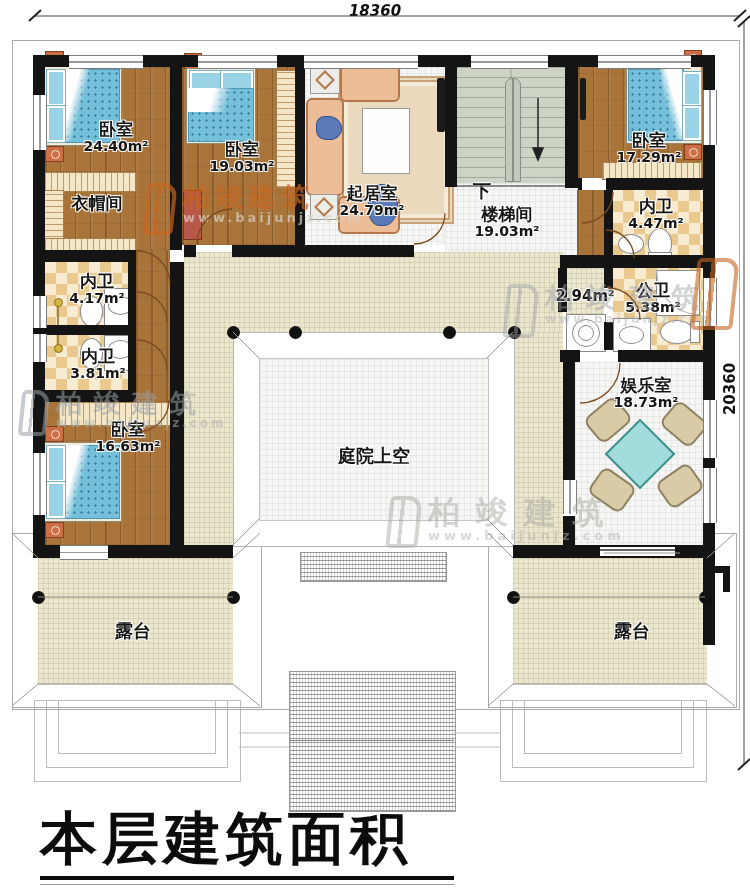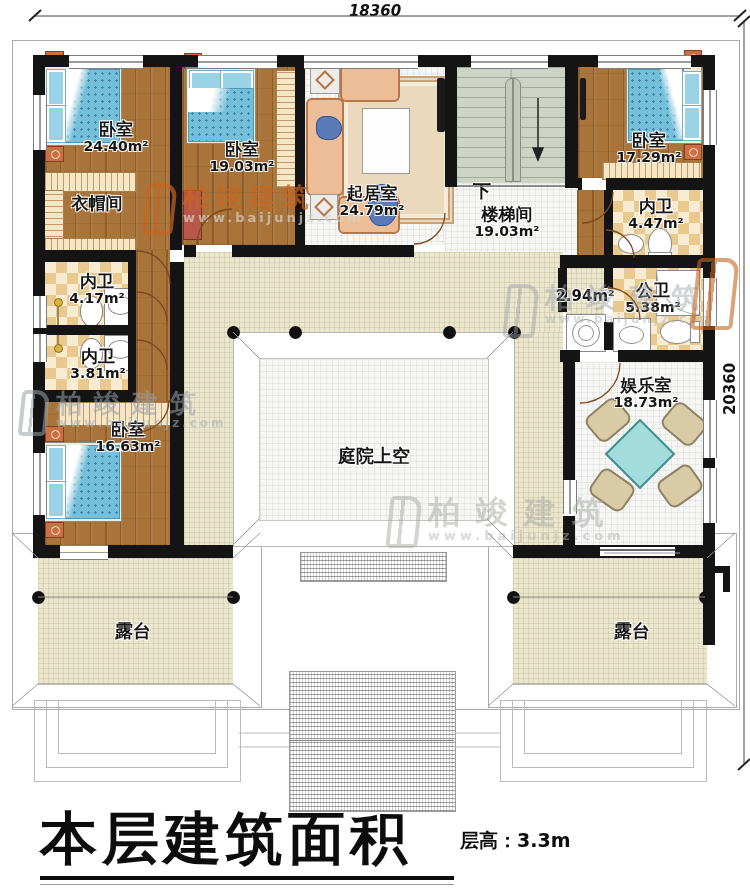--- a/index.html
+++ b/index.html
@@ -399,16 +399,15 @@
       <g stroke-width="2" stroke="#222">
         <path d="M29,21 l12,-11 M734,21 l12,-11 M738,27 l12,-11 M738,770 l12,-11"></path>
       </g>
     </g>
   </svg>
 
   <div class="abs title-main" style="left:40px;top:810px;">本层建筑面积</div>
   <div class="abs" style="left:40px;top:876px;width:414px;height:4px;background:#0c0c0c;"></div>
   <div class="abs" style="left:40px;top:884px;width:414px;height:1px;background:#999;"></div>
   <div class="abs info" style="left:460px;top:826px;">
-    <div>层高：3.3m</div>
   </div>
 
 </div>
 
 </body></html>

